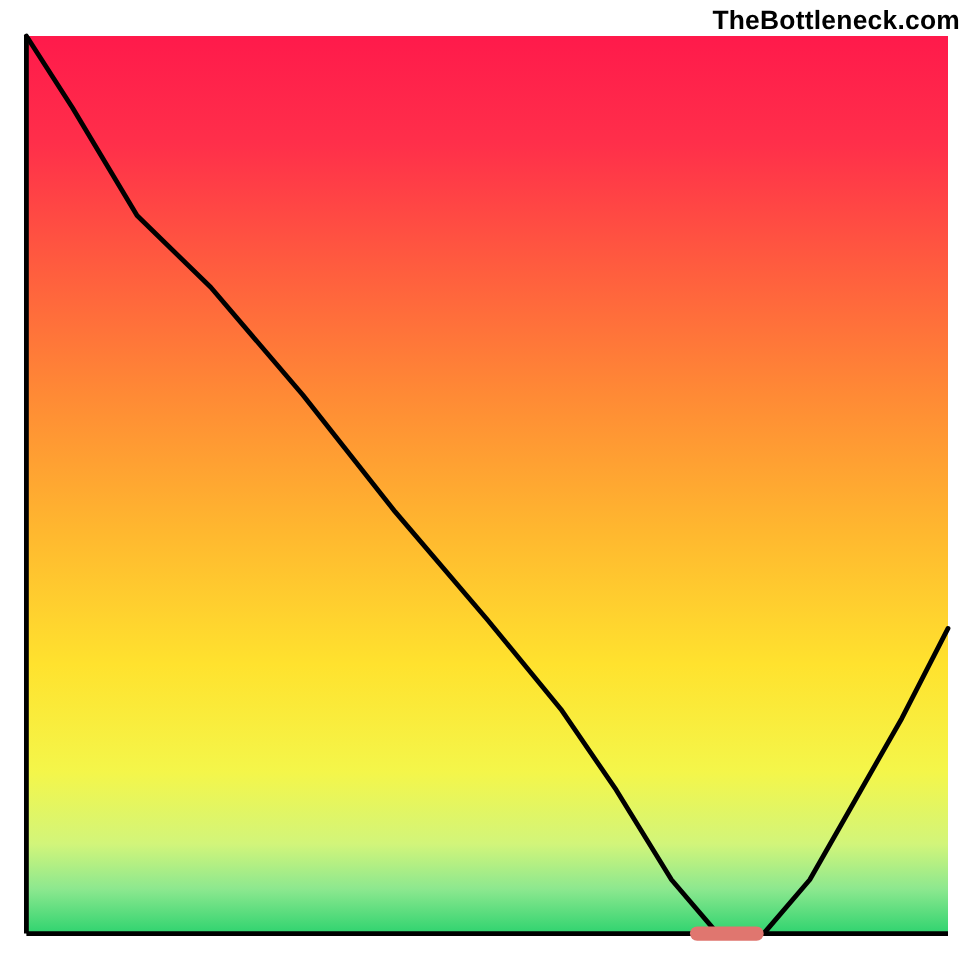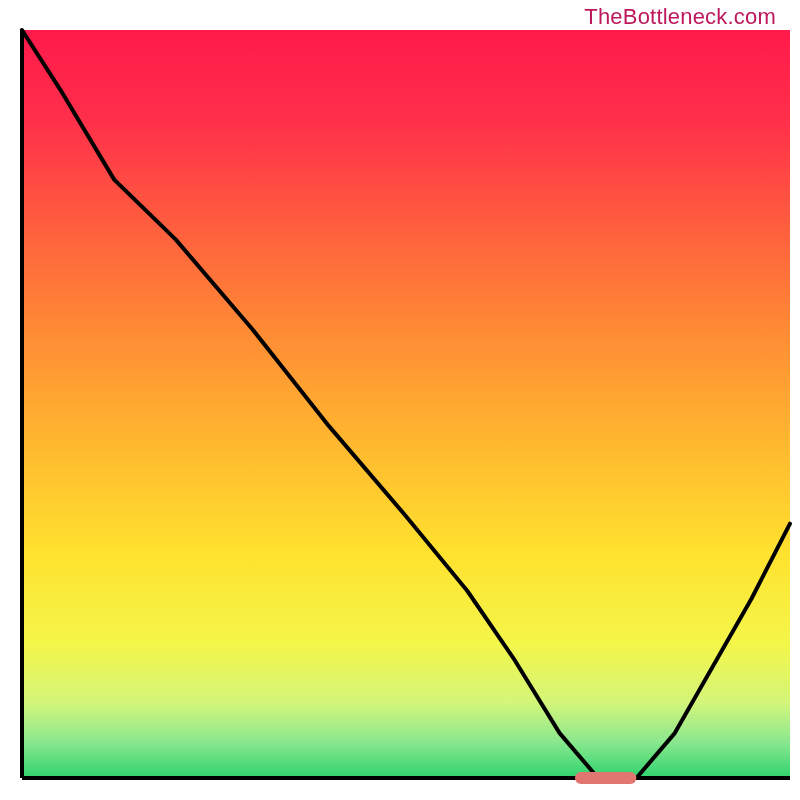--- a/index.html
+++ b/index.html
@@ -12,24 +12,24 @@
     font-family: Arial, Helvetica, sans-serif;
   }
   .chart-container {
     position: relative;
     width: 800px;
     height: 800px;
   }
   .watermark {
     position: absolute;
     top: 4px;
-    right: 24px;
+    right: 0;
     font-size: 22px;
-    font-weight: 400;
-    color: #be185d;
+    font-weight: 700;
+    color: #000000;
     letter-spacing: 0.2px;
     z-index: 20;
   }
   svg {
     display: block;
   }
 </style>
 </head>
 <body>
 

